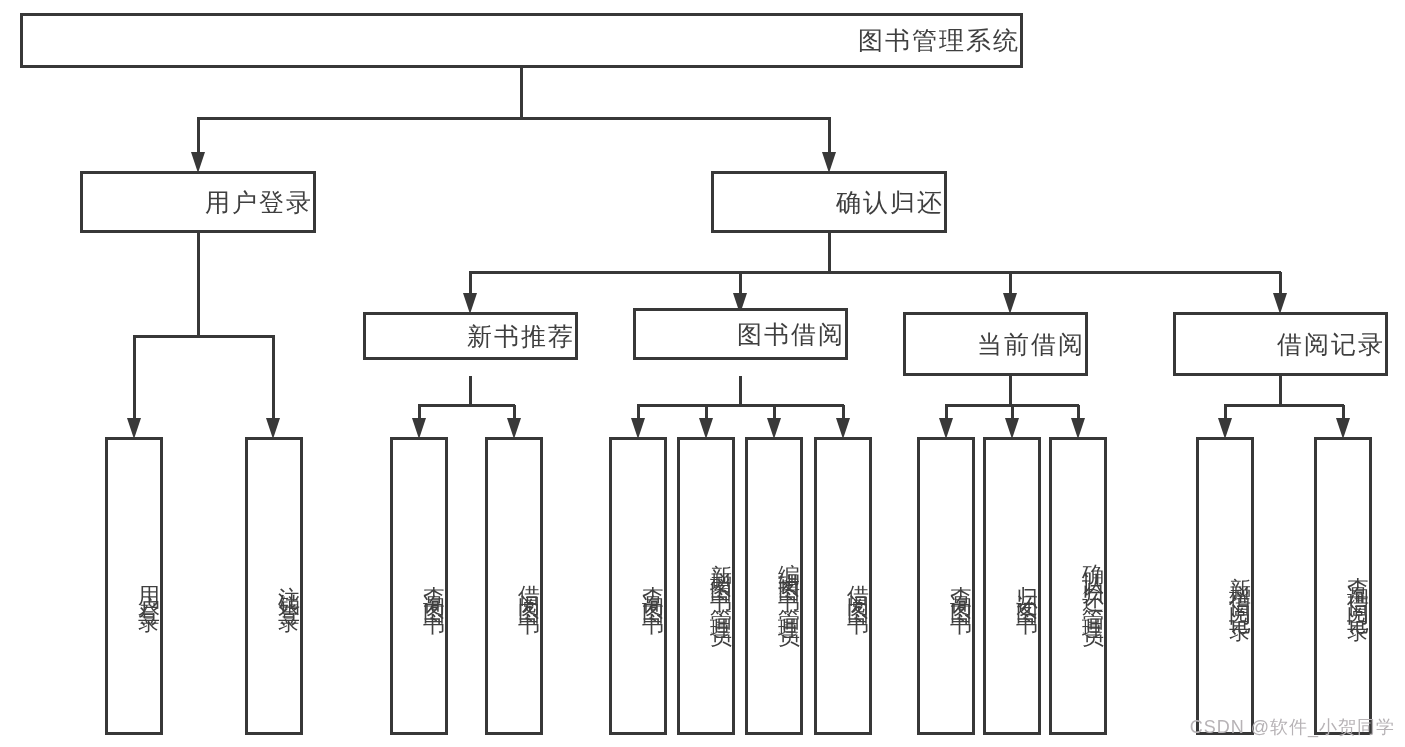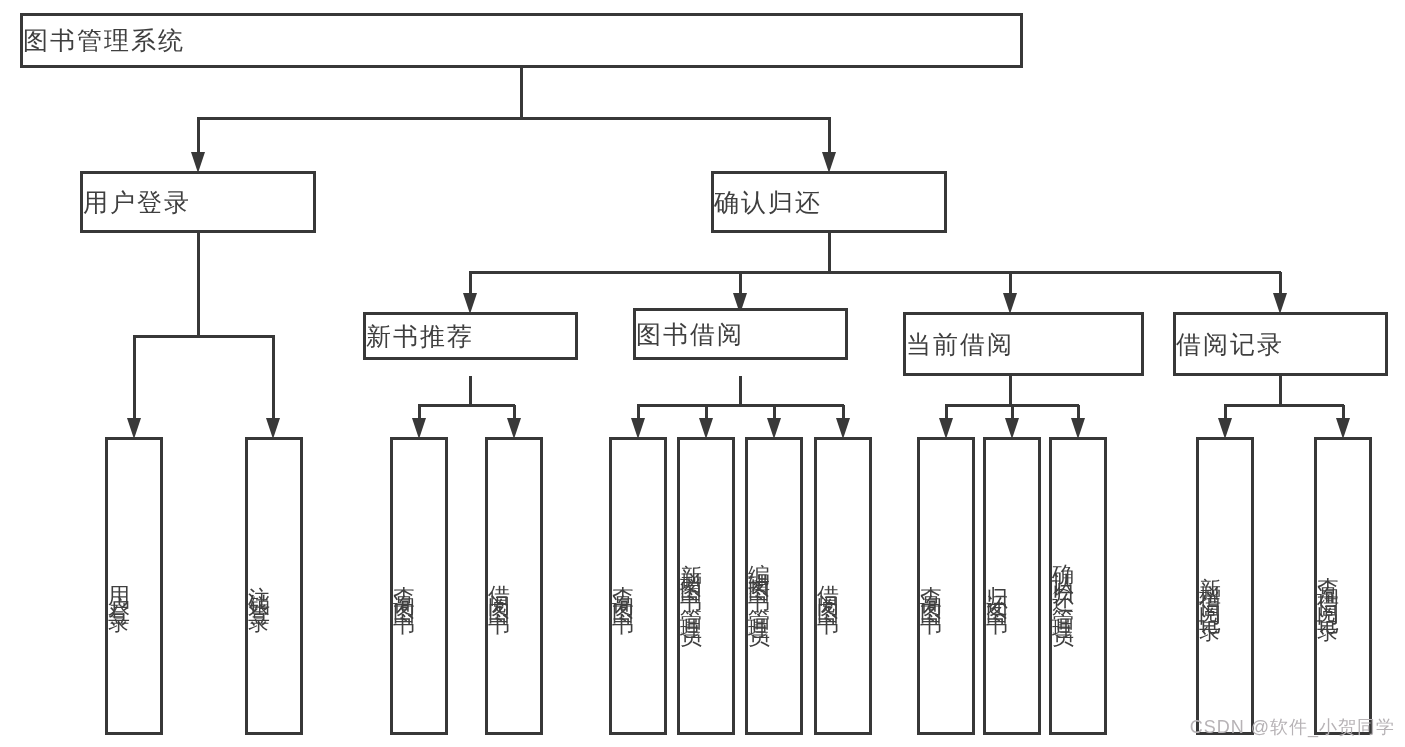--- a/index.html
+++ b/index.html
@@ -11,21 +11,21 @@
     overflow: hidden;
     font-family: "Liberation Sans", "DejaVu Sans", sans-serif;
   }
   .node {
     position: absolute;
     box-sizing: border-box;
     background: #ffffff;
     border: 3px solid #383838;
     display: flex;
     align-items: center;
-    justify-content: flex-start;
+    justify-content: flex-end;
     z-index: 2;
   }
   .node .lbl {
     color: #3f3f3f;
     font-size: 25px;
     letter-spacing: 2px;
     white-space: nowrap;
   }
   .node.vert .lbl {
     display: block;
@@ -76,21 +76,21 @@
   <div class="node" style="left:711px; top:171px; width:236px; height:62px;">
     <span class="lbl">确认归还</span>
   </div>
 
   <div class="node" style="left:363px; top:312px; width:215px; height:48px;">
     <span class="lbl">新书推荐</span>
   </div>
   <div class="node" style="left:633px; top:308px; width:215px; height:52px;">
     <span class="lbl">图书借阅</span>
   </div>
-  <div class="node" style="left:903px; top:312px; width:241px; height:64px;">
+  <div class="node" style="left:903px; top:312px; width:185px; height:64px;">
     <span class="lbl">当前借阅</span>
   </div>
   <div class="node" style="left:1173px; top:312px; width:215px; height:64px;">
     <span class="lbl">借阅记录</span>
   </div>
 
   <div class="node vert" style="left:105px; top:437px; width:58px; height:298px;">
     <span class="lbl">用户登录</span>
   </div>
   <div class="node vert" style="left:245px; top:437px; width:58px; height:298px;">

